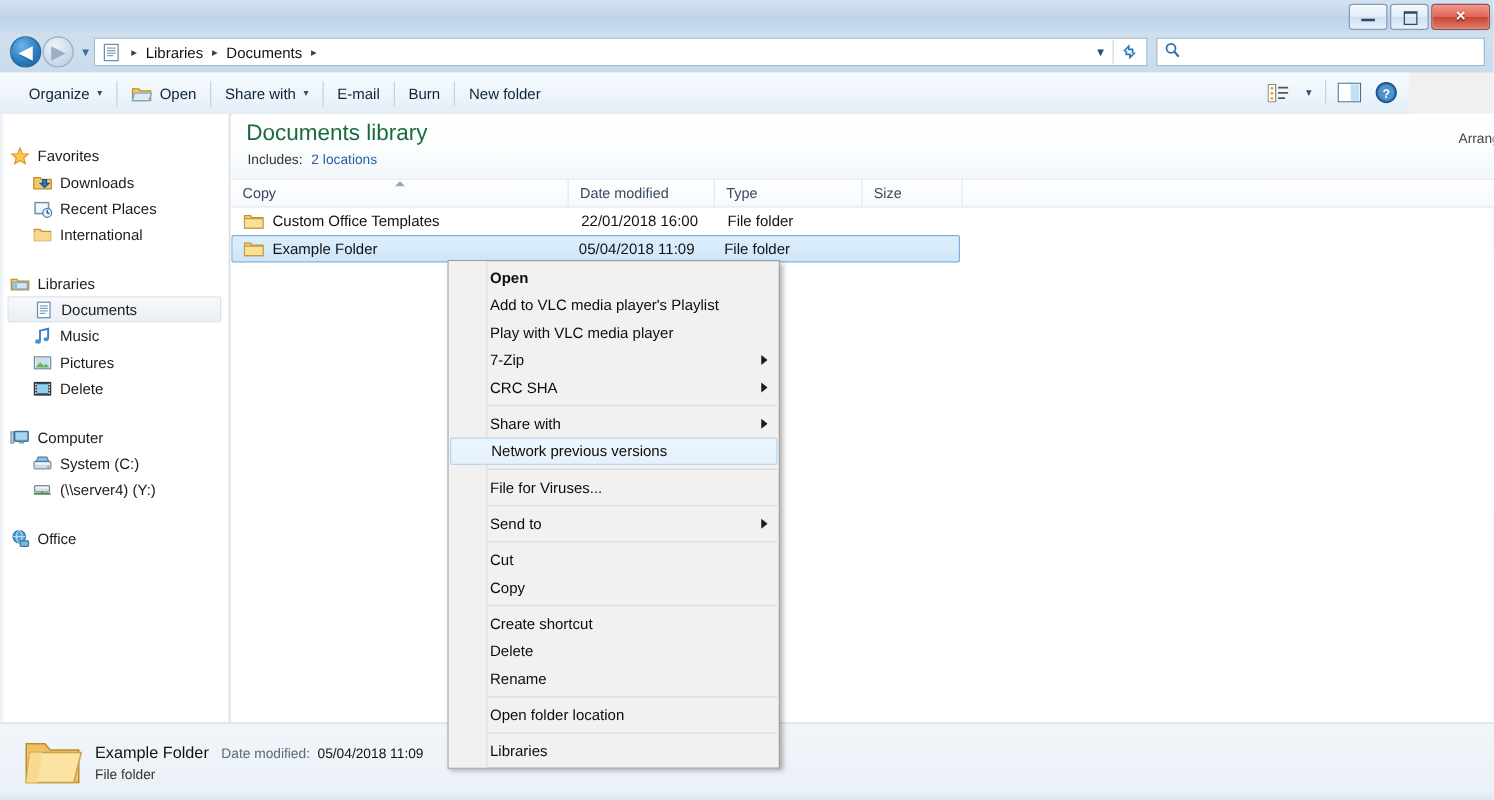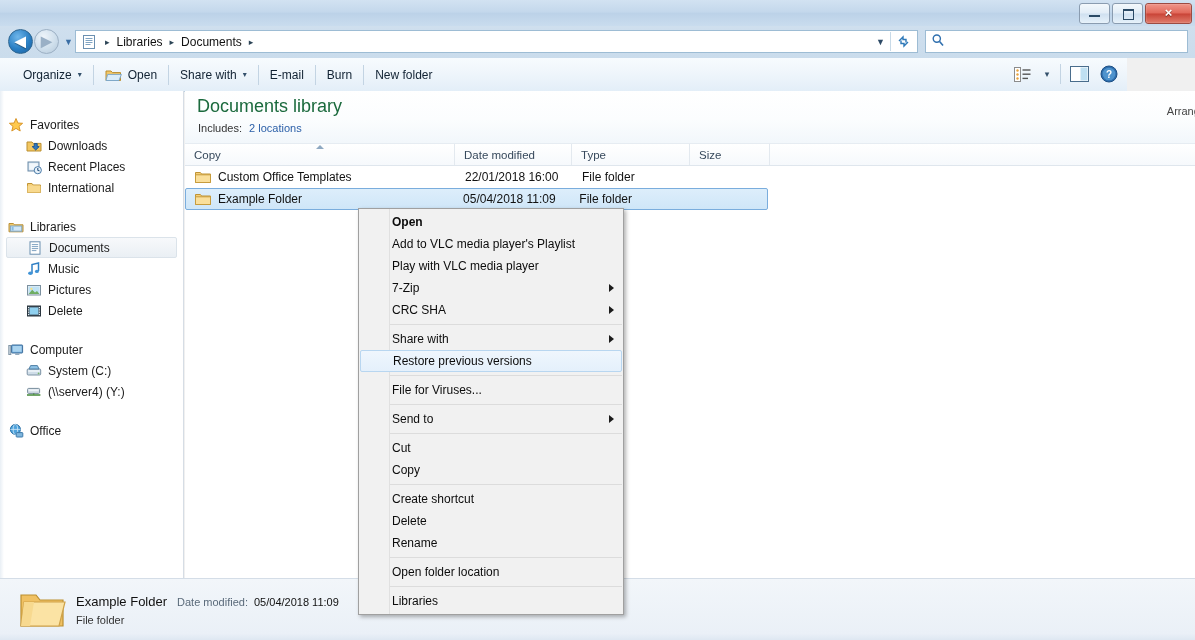--- a/index.html
+++ b/index.html
@@ -874,21 +874,21 @@
     <div class="ctxitem">
       <span>CRC SHA</span>
       <span class="submark"></span>
     </div>
     <div class="ctxsep"></div>
     <div class="ctxitem">
       <span>Share with</span>
       <span class="submark"></span>
     </div>
     <div class="ctxitem hl">
-      <span>Restore previous versions</span>
+      <span>Network previous versions</span>
     </div>
     <div class="ctxsep"></div>
     <div class="ctxitem">
       <span>File for Viruses...</span>
     </div>
     <div class="ctxsep"></div>
     <div class="ctxitem">
       <span>Send to</span>
       <span class="submark"></span>
     </div>

